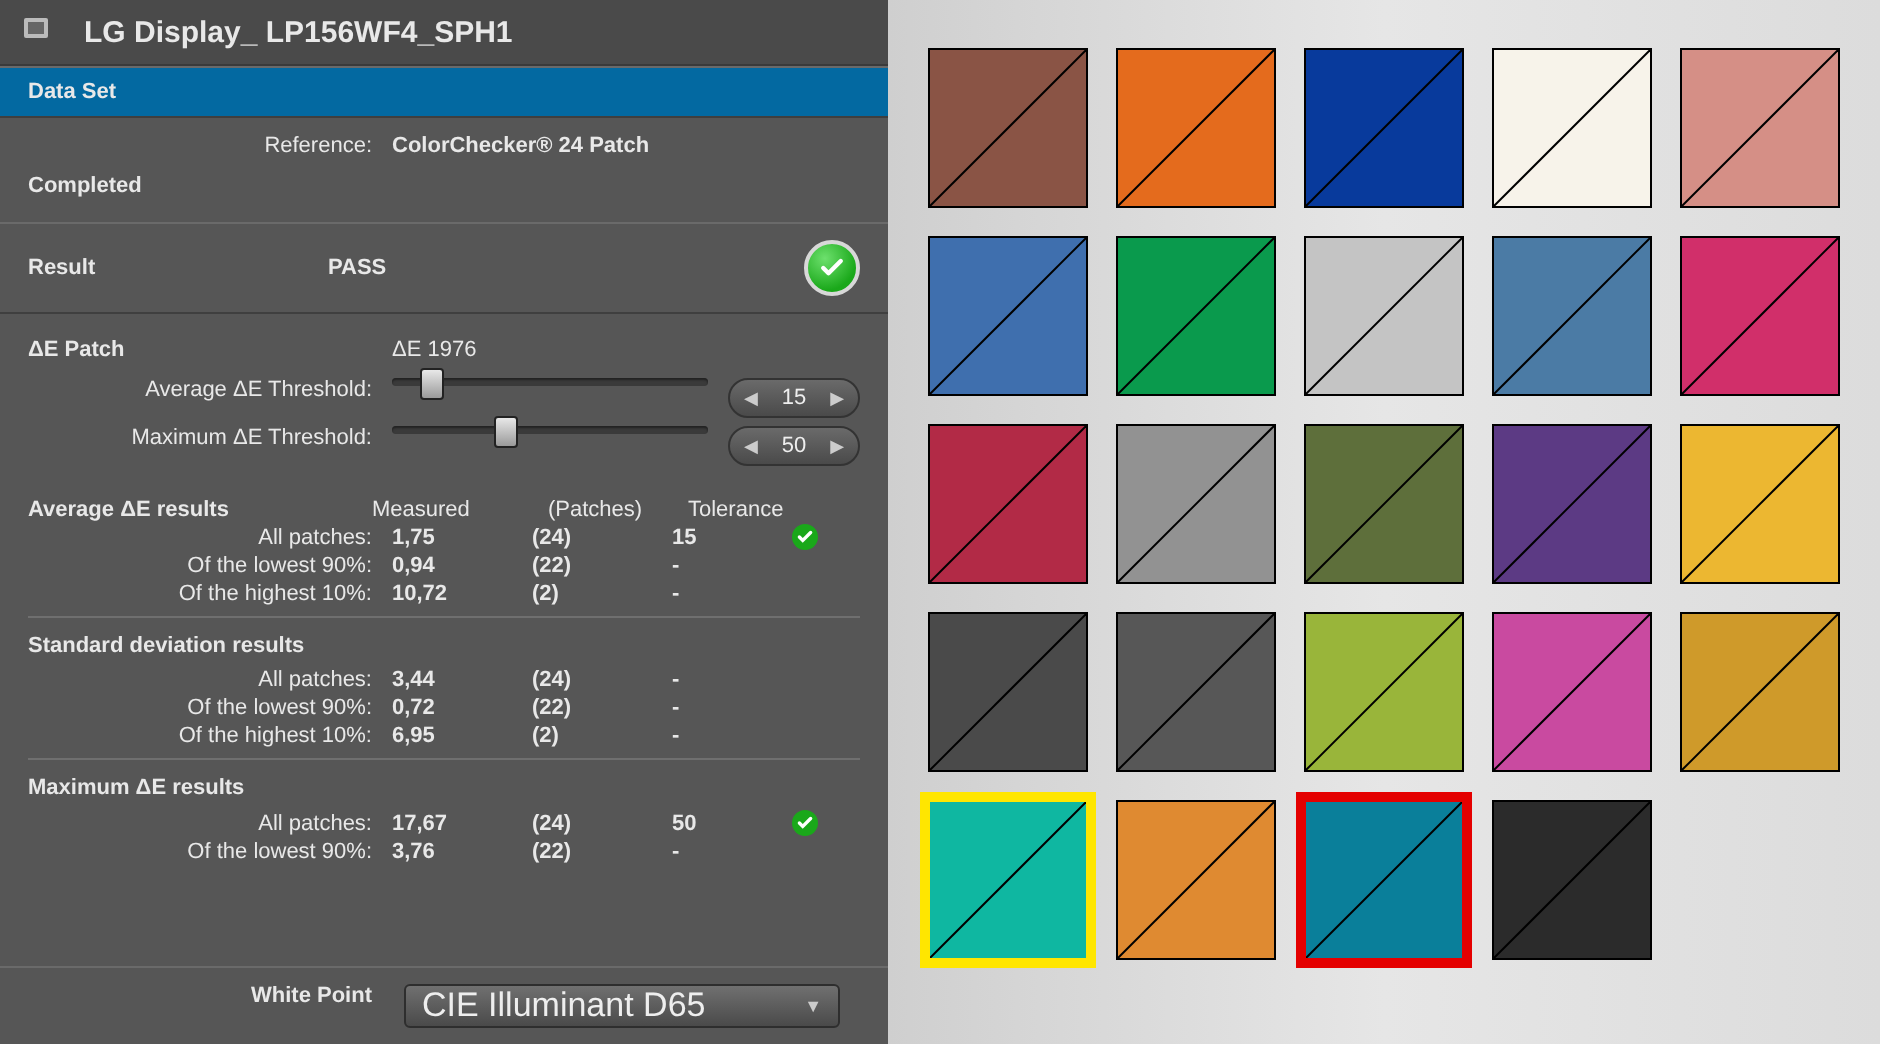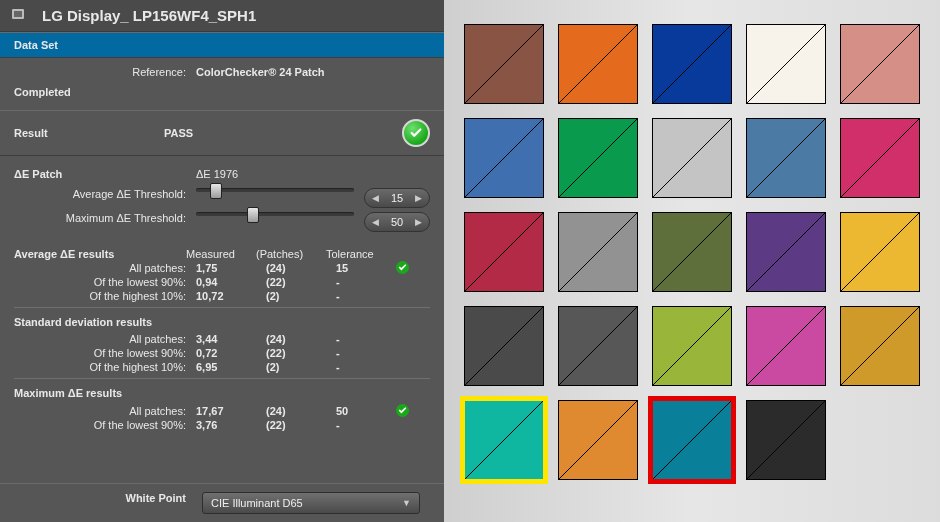--- a/index.html
+++ b/index.html
@@ -18,37 +18,37 @@
   .pass-icon svg{width:14px;height:14px}
   .slider-row{display:flex;align-items:flex-start;margin:4px 0}
   .slider-row .lbl{width:172px}
   .slider-track{flex:1;height:4px;background:#3a3a3a;border-radius:2px;position:relative;margin-right:10px;box-shadow:inset 0 1px 1px #222}
   .slider-thumb{position:absolute;top:-5px;width:10px;height:14px;background:linear-gradient(#e8e8e8,#9a9a9a);border-radius:2px;border:1px solid #222;left:6%}
   .stepper{display:flex;align-items:center;background:linear-gradient(#6a6a6a,#4a4a4a);border:1px solid #333;border-radius:10px;height:18px;min-width:56px;justify-content:space-between;padding:0 4px}
   .stepper .arrow{font-size:9px;color:#ccc;cursor:pointer;padding:0 3px}
   .stepper .stepper-val{font-size:11px;color:#eee;padding:0 4px}
   .tbl-head{display:flex;padding:0 14px;font-size:11px;margin-top:4px}
   .tbl-head .c1{width:172px}
-  .tbl-head .c2{width:70px}
+  .tbl-head .c2{width:88px}
   .tbl-head .c3{width:70px}
   .tbl-head .c4{width:60px}
   .trow{display:flex;align-items:center;padding:1px 14px;font-size:11px}
   .trow .c1{width:172px;text-align:right;padding-right:10px}
   .trow .c2{width:70px;font-weight:bold}
   .trow .c3{width:70px;font-weight:bold}
   .trow .c4{width:60px;font-weight:bold}
   .trow .c5{width:18px}
   .mini-pass{width:13px;height:13px;border-radius:50%;background:#1aa81a;display:flex;align-items:center;justify-content:center}
   .mini-pass svg{width:9px;height:9px}
   .thin-rule{height:1px;background:#6f6f6f;margin:4px 14px}
   .subhead{font-weight:bold;padding:4px 14px}
   .wp-row{display:flex;align-items:flex-start;padding:8px 14px;border-top:1px solid #6a6a6a}
   .wp-row .lbl{width:172px;font-weight:bold;text-align:right;padding-right:16px}
   .dropdown{flex:0 0 200px;height:20px;background:linear-gradient(#707070,#4a4a4a);border:1px solid #2e2e2e;border-radius:3px;display:flex;align-items:center;padding:0 8px;justify-content:space-between;cursor:pointer}
-  .dropdown .dd-val{font-size:11px;color:#eee}
+  .dropdown .dd-val{font-size:17px;color:#eee}
   .dropdown .dd-arrow{font-size:9px;color:#ccc}
   
   .right{flex:1;background:linear-gradient(to right,#cfcfcf 0%,#e6e6e6 50%,#dcdcdc 100%);padding:24px 20px;box-sizing:border-box;display:grid;grid-template-columns:repeat(5,80px);grid-template-rows:repeat(5,80px);gap:14px;align-content:start}
   .swatch{width:80px;height:80px;position:relative;box-sizing:border-box;border:1px solid #000}
   .swatch svg{position:absolute;inset:0}
   .swatch .bord{position:absolute;inset:-5px;border-width:5px;border-style:solid;pointer-events:none}
   .hl-yellow{border-color:#ffe600}
   .hl-red{border-color:#e40000}
 </style>
 </head>

